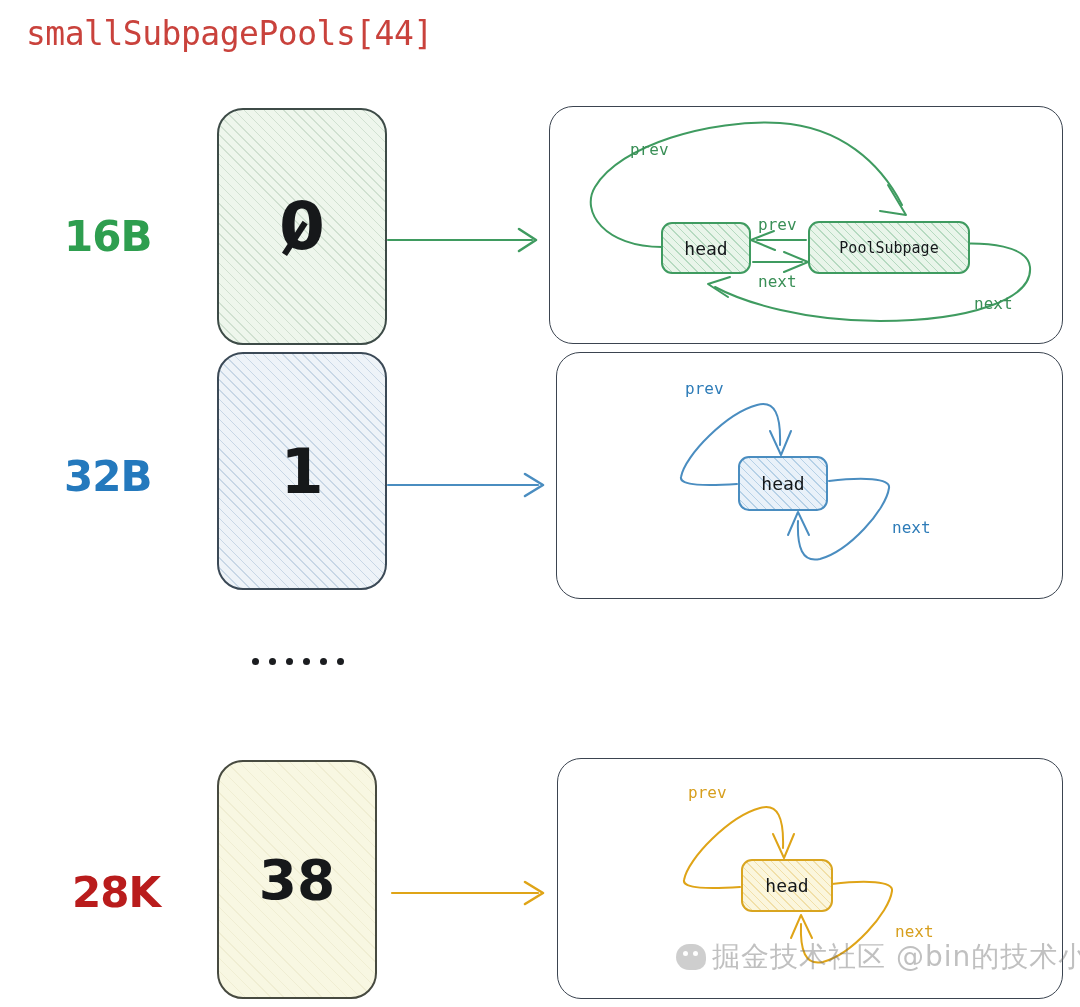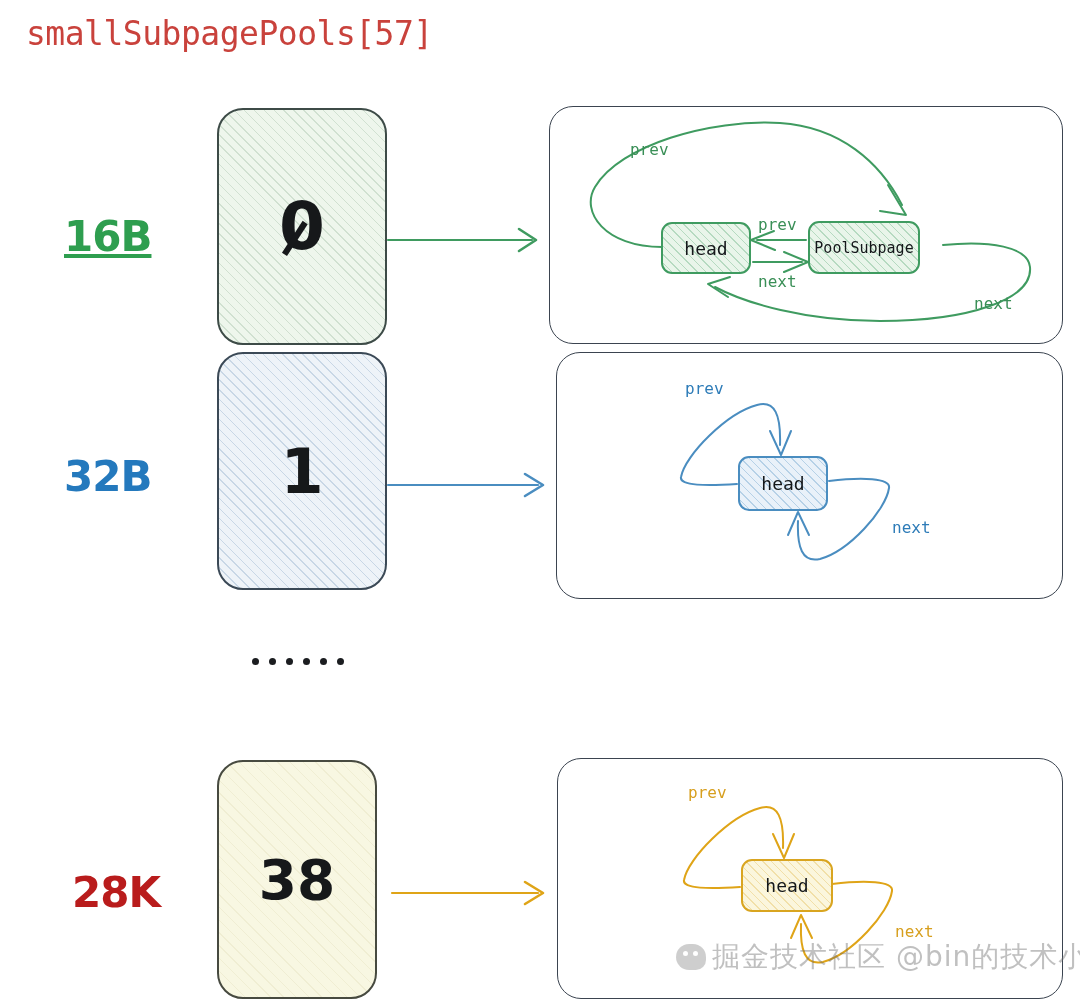--- a/index.html
+++ b/index.html
@@ -29,21 +29,21 @@
 
   
   .size-label {
     position: absolute;
     font-family: "DejaVu Sans", "Liberation Sans", sans-serif;
     font-size: 42px;
     font-weight: 700;
     letter-spacing: -1px;
     white-space: nowrap;
   }
-  #label-16b { left: 64px;  top: 212px; color: #2e9e4f; text-decoration: underline; }
+  #label-16b { left: 64px;  top: 212px; color: #2e9e4f; }
   #label-32b { left: 64px;  top: 452px; color: #2479bd; }
   #label-28k { left: 72px;  top: 868px; color: #b91c1c; }
 
   
   .index-card {
     position: absolute;
     border-radius: 26px;
     border: 2px solid #41504c;
     box-sizing: border-box;
     display: flex;
@@ -129,21 +129,21 @@
     background-image: repeating-linear-gradient(45deg,
        rgba(74,141,192,0.32) 0 1px, rgba(0,0,0,0) 1px 6px);
   }
   .node-amber {
     border: 2px solid #d9a520;
     background-color: #fbf6dd;
     background-image: repeating-linear-gradient(45deg,
        rgba(217,165,32,0.28) 0 1px, rgba(0,0,0,0) 1px 6px);
   }
   #p1-head       { left: 111px; top: 115px; width: 90px;  height: 52px; }
-  #p1-poolsub    { left: 258px; top: 114px; width: 112px; height: 53px; font-size: 15px; }
+  #p1-poolsub    { left: 258px; top: 114px; width: 162px; height: 53px; font-size: 15px; }
   #p2-head       { left: 181px; top: 103px; width: 90px;  height: 55px; }
   #p3-head       { left: 183px; top: 100px; width: 92px;  height: 53px; }
 
   
   .edge-label {
     position: absolute;
     font-family: "DejaVu Sans Mono", "Liberation Mono", monospace;
     font-size: 16px;
     white-space: nowrap;
     z-index: 4;
@@ -198,21 +198,21 @@
     border-radius: 50%;
     background: #ffffff;
     top: 7px;
   }
   #watermark .wm-icon::before { left: 7px; }
   #watermark .wm-icon::after  { left: 17px; }
 </style>
 </head>
 <body>
 
-<div id="title">smallSubpagePools[57]</div>
+<div id="title">smallSubpagePools[44]</div>
 
 <div class="size-label" id="label-16b">16B</div>
 <div class="size-label" id="label-32b">32B</div>
 <div class="size-label" id="label-28k">28K</div>
 
 <div class="index-card" id="card-0">
   <span class="glyph">0</span>
 </div>
 <div class="index-card" id="card-1">
   <span>1</span>

